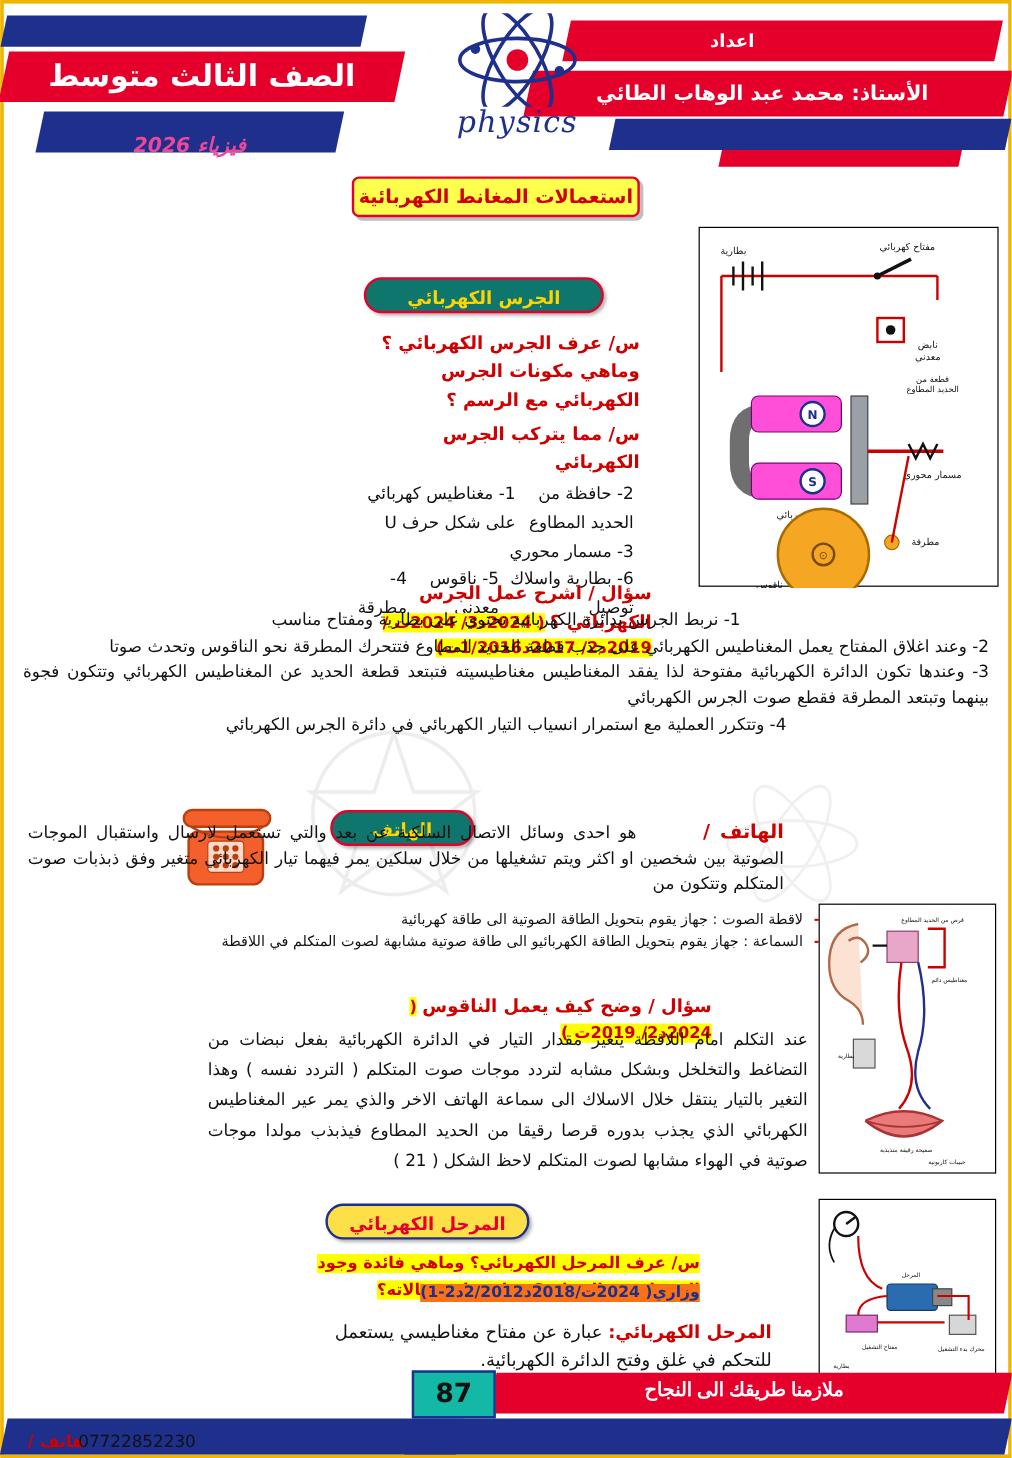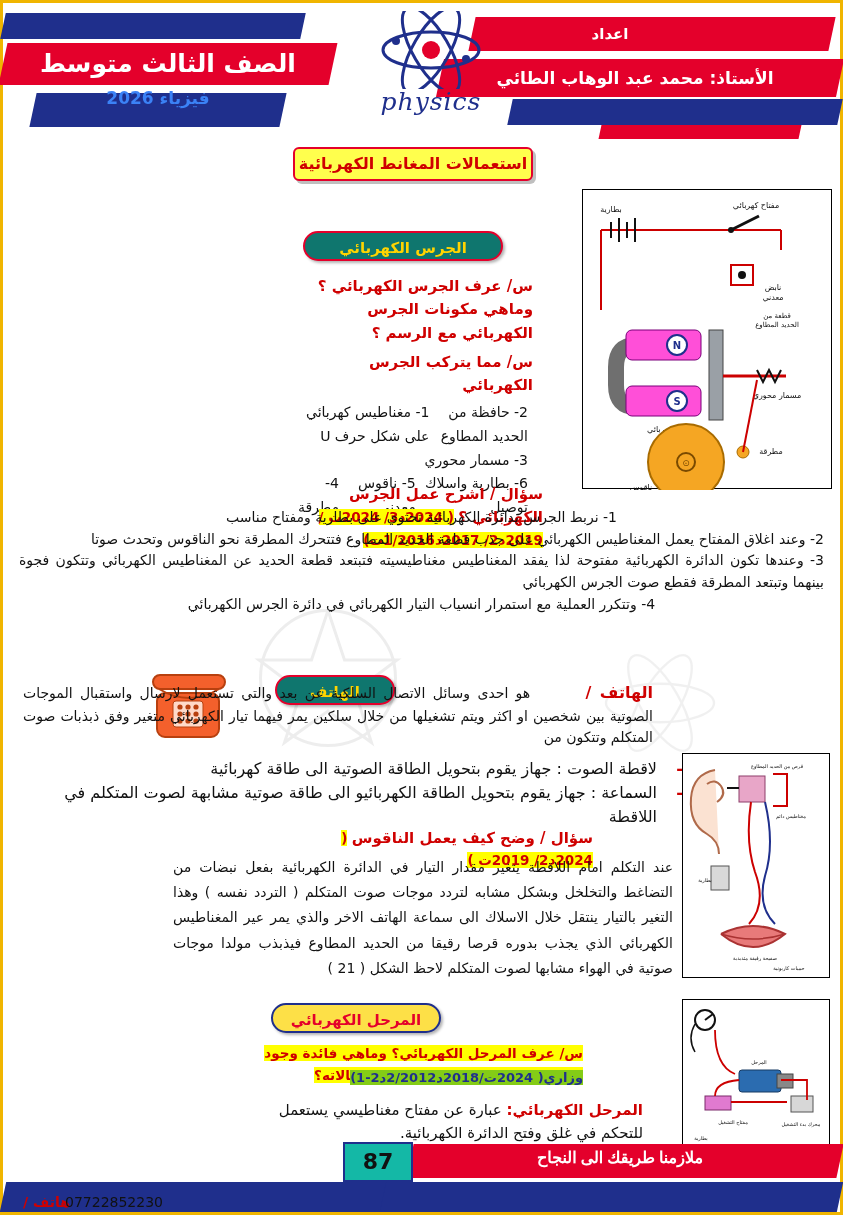--- a/index.html
+++ b/index.html
@@ -72,23 +72,23 @@
   .hdr-grade {
     position: absolute; top: 44px; left: 10px; width: 310px; height: 34px;
     color: #fff; font-weight: bold; font-size: 25px; text-align: center;
     line-height: 34px; z-index: 5;
   }
   .hdr-sub-bar {
     position: absolute; top: 90px; left: 30px; width: 250px; height: 34px;
     background: #1f2f8c; transform: skewX(-12deg);
   }
   .hdr-sub {
-    position: absolute; top: 80px; left: 40px; width: 230px; height: 30px;
-    color: #3b82f6; font-weight: bold; font-size: 17px; text-align: center;
-    line-height: 30px; z-index: 5;
+    position: absolute; top: 104px; left: 40px; width: 230px; height: 30px;
+    color: #ec4899; font-weight: bold; font-size: 17px; text-align: center;
+    line-height: 30px; z-index: 5; font-style: italic;
   }
 
   
   .main-title-wrap {
     position: absolute; top: 144px; left: 290px; width: 240px; height: 34px;
   }
   .main-title {
     width: 100%; height: 100%;
     background: #ffff4d; border: 2px solid #e4002b; border-radius: 6px;
     color: #cf0000; font-weight: bold; font-size: 16px;
@@ -135,25 +135,25 @@
   .brush-phone { top: 664px; left: 252px; width: 160px; height: 44px;
     background: linear-gradient(90deg,#d7c6e8,#b9a2d3,#cfc0e6); z-index:-1; }
   .brush-relay { top: 992px; left: 252px; width: 206px; height: 44px;
     background: linear-gradient(90deg,#ffc79a,#f79a3c,#ffc79a); z-index:-1; }
 
   
   .txt { position: absolute; font-size: 14px; line-height: 1.55; text-align: justify; }
   .q-red { color: #cf0000; font-weight: bold; font-size: 15px; }
   .lbl-red { color: #cf0000; font-weight: bold; }
   .hl { background: #ffff00; font-weight: bold; color: #cf0000; font-size: 13.5px; }
-  .hl-blue { background: #84cc16; font-weight: bold; color: #1f2f8c; font-size: 13px; }
+  .hl-blue { background: #f97316; font-weight: bold; color: #1f2f8c; font-size: 13px; }
   .right { text-align: right; }
 
   ul.dash { margin: 2px 18px 0 0; padding: 0; list-style: none; }
-  ul.dash li { position: relative; padding-right: 26px; font-size: 16px; line-height:1.5;margin-left:24px;}
+  ul.dash li { position: relative; padding-right: 14px; font-size: 12px; line-height:1.5;margin-left:24px;}
   ul.dash li:before {
     content: "-"; position: absolute; right: 0; color: #cf0000; font-weight: bold;
   }
 
   .numlist { font-size: 14px; line-height: 1.7; }
 
   
   .phone-icon { position: absolute; top: 660px; left: 140px; width: 92px; height: 86px; }
 
   

